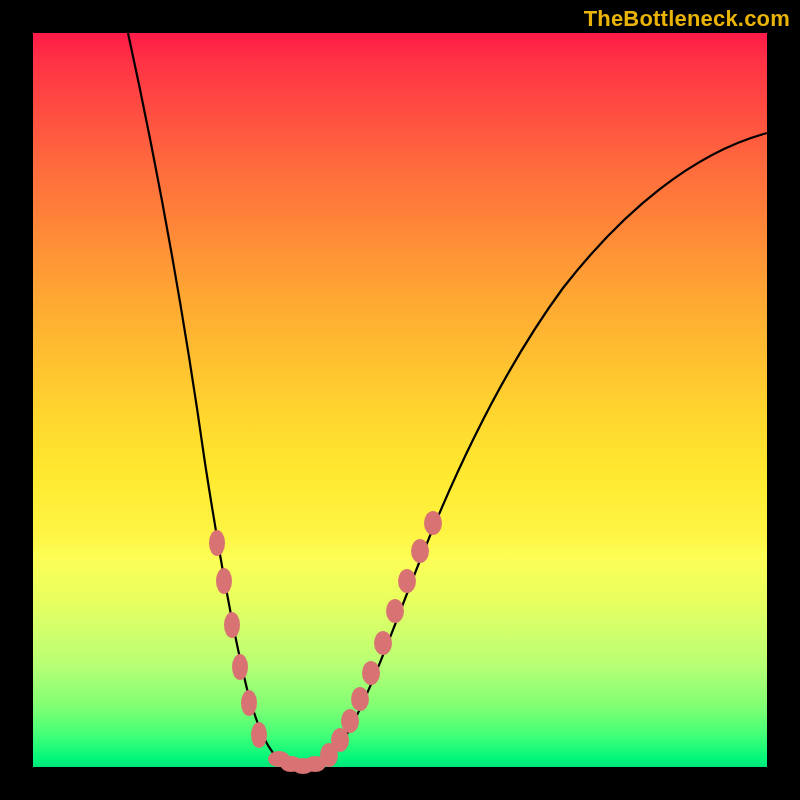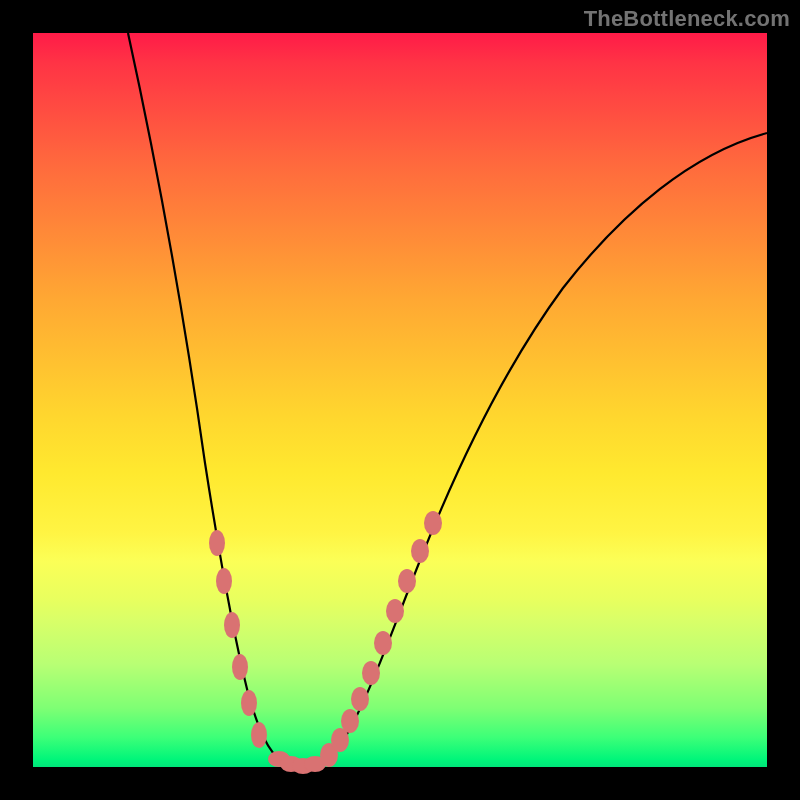--- a/index.html
+++ b/index.html
@@ -40,21 +40,21 @@
       #7eff74 92%,
       #3cff78 96%,
       #00f57a 99%,
       #00e57a 100%
     );
   }
   .watermark {
     position: absolute;
     top: 6px;
     right: 10px;
-    color: #737373;
+    color: #eab308;
     font-size: 22px;
     font-weight: 600;
     letter-spacing: 0.2px;
     user-select: none;
   }
   svg.curve-layer {
     position: absolute;
     left: 33px;
     top: 33px;
     width: 734px;

